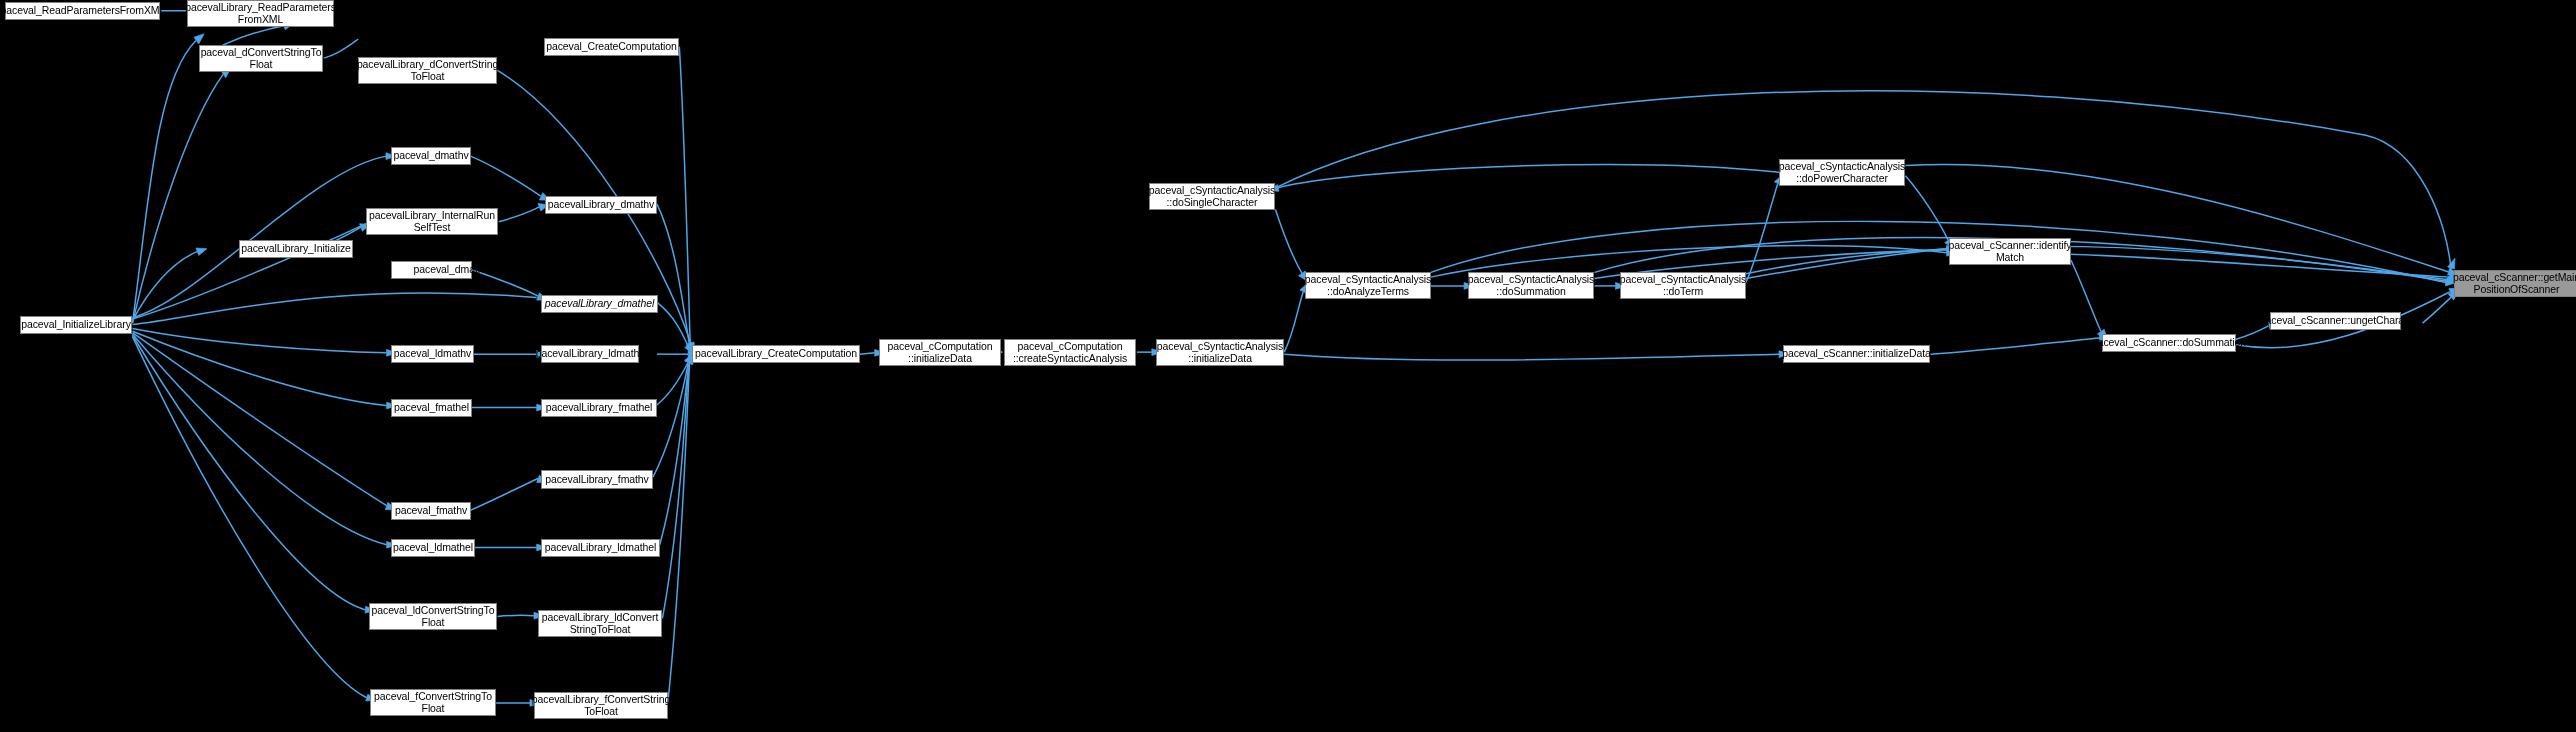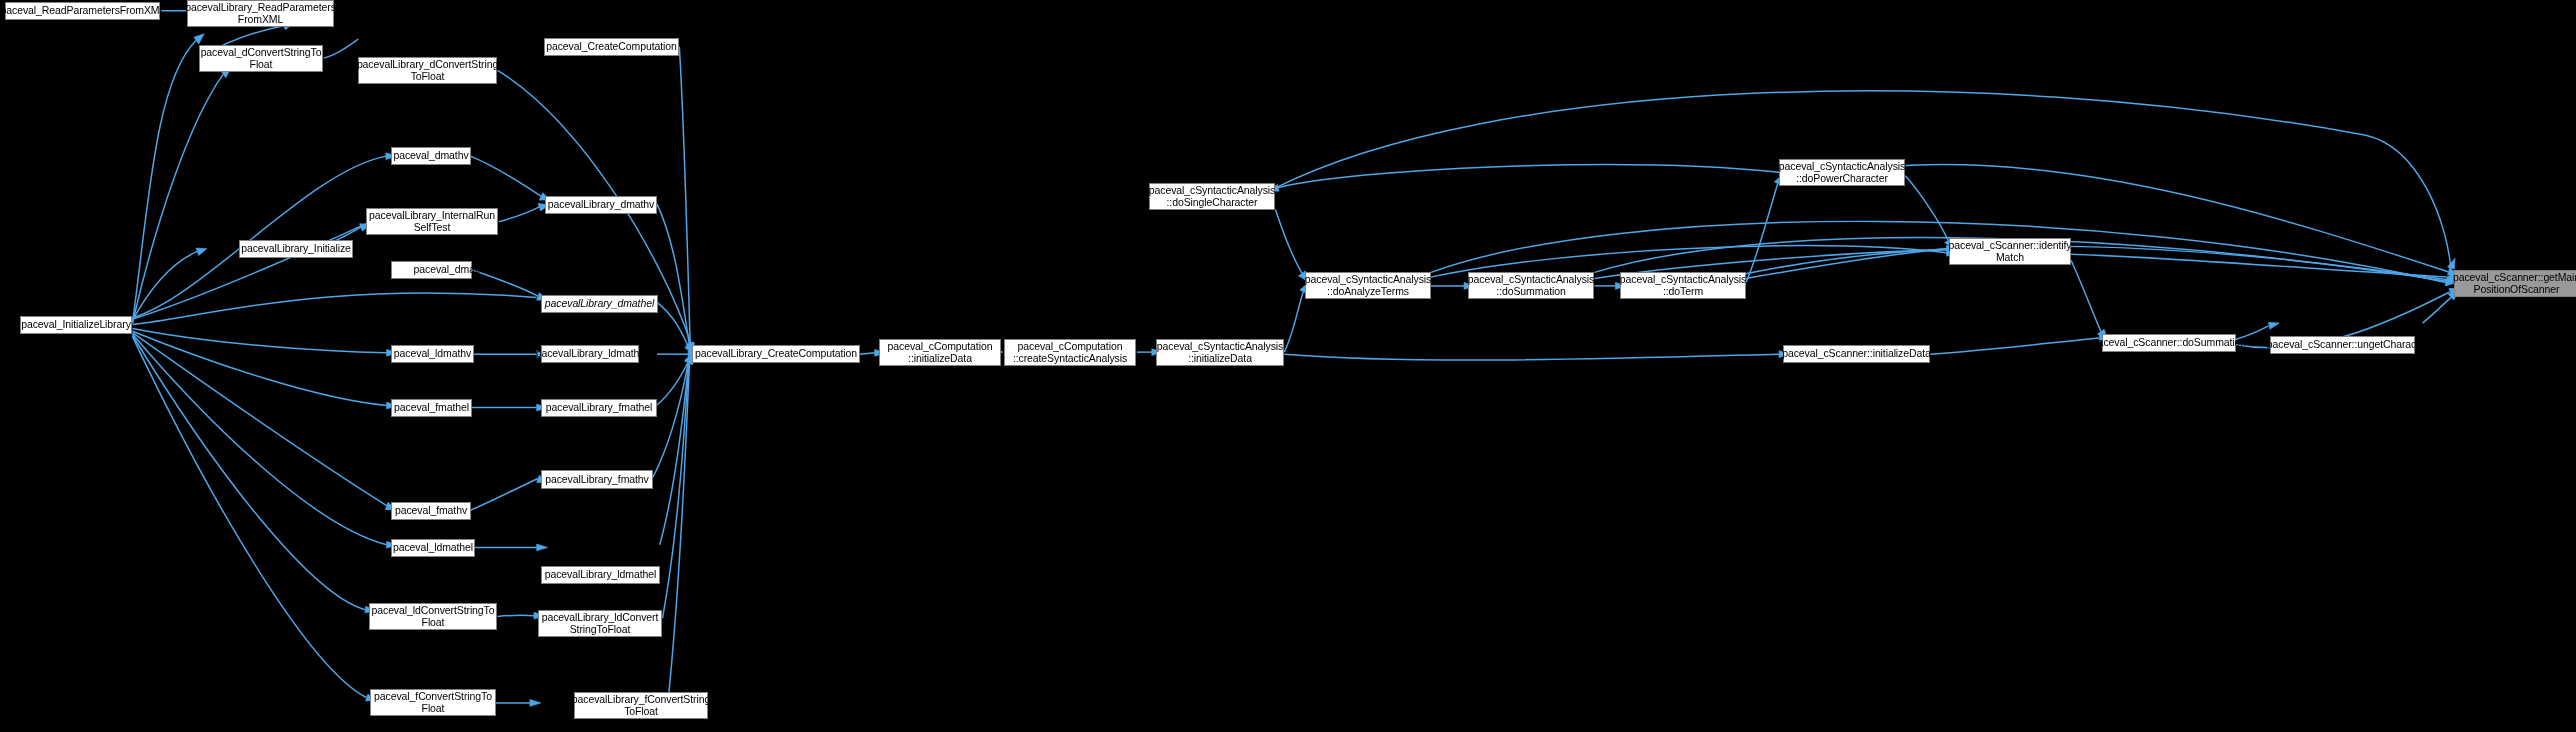--- a/index.html
+++ b/index.html
@@ -209,41 +209,41 @@
 ::initializeData</div>
       <div class="node" style="left: 1004px; top: 339px; width: 132px; height: 27px;">paceval_cComputation
 ::createSyntacticAnalysis</div>
       <div class="node" style="left: 1156px; top: 339px; width: 128px; height: 27px;">paceval_cSyntacticAnalysis
 ::initializeData</div>
       <div class="node" style="left: 391px; top: 399px; width: 81px; height: 17.6px;">paceval_fmathel</div>
       <div class="node" style="left: 541px; top: 399px; width: 116px; height: 17.6px;">pacevalLibrary_fmathel</div>
       <div class="node" style="left: 541px; top: 470px; width: 112px; height: 19px;">pacevalLibrary_fmathv</div>
       <div class="node" style="left: 391px; top: 502px; width: 80px; height: 17.6px;">paceval_fmathv</div>
       <div class="node" style="left: 391px; top: 539px; width: 84px; height: 17.6px;">paceval_ldmathel</div>
-      <div class="node" style="left: 541px; top: 539px; width: 119px; height: 17.6px; margin-top: 27px;">pacevalLibrary_ldmathel</div>
+      <div class="node" style="left: 541px; top: 539px; width: 119px; height: 17.6px;">pacevalLibrary_ldmathel</div>
       <div class="node" style="left: 369px; top: 603px; width: 128px; height: 27px;">paceval_ldConvertStringTo
 Float</div>
       <div class="node" style="left: 538px; top: 610px; width: 124px; height: 27px;">pacevalLibrary_ldConvert
 StringToFloat</div>
       <div class="node" style="left: 370px; top: 689px; width: 126px; height: 27px;">paceval_fConvertStringTo
 Float</div>
-      <div class="node" style="left: 534px; top: 692px; width: 134px; height: 27px; margin-left: 40px;">pacevalLibrary_fConvertString
+      <div class="node" style="left: 534px; top: 692px; width: 134px; height: 27px;">pacevalLibrary_fConvertString
 ToFloat</div>
       <div class="node" style="left: 1149px; top: 183px; width: 126px; height: 27px;">paceval_cSyntacticAnalysis
 ::doSingleCharacter</div>
       <div class="node" style="left: 1305px; top: 272px; width: 126px; height: 27px;">paceval_cSyntacticAnalysis
 ::doAnalyzeTerms</div>
       <div class="node" style="left: 1468px; top: 272px; width: 126px; height: 27px;">paceval_cSyntacticAnalysis
 ::doSummation</div>
       <div class="node" style="left: 1620px; top: 272px; width: 126px; height: 27px;">paceval_cSyntacticAnalysis
 ::doTerm</div>
       <div class="node" style="left: 1779px; top: 159px; width: 126px; height: 27px;">paceval_cSyntacticAnalysis
 ::doPowerCharacter</div>
       <div class="node" style="left: 1949px; top: 238px; width: 122px; height: 27px;">paceval_cScanner::identify
 Match</div>
       <div class="node" style="left: 1783px; top: 345px; width: 147px; height: 17.6px;">paceval_cScanner::initializeData</div>
       <div class="node" style="left: 2102px; top: 334px; width: 134px; height: 17.6px;">paceval_cScanner::doSummation</div>
-      <div class="node" style="left: 2270px; top: 336px; width: 145px; height: 17.6px; padding-left: 12px;">paceval_cScanner::ungetCharacter</div>
+      <div class="node" style="left: 2270px; top: 312px; width: 131px; height: 17.6px; padding-left: 12px;">paceval_cScanner::ungetCharacter</div>
       <div class="node current" style="left: 2454px; top: 270px; width: 125px; height: 27px;">paceval_cScanner::getMain
 PositionOfScanner</div>
     </div>
 </div>
 
 
 </body></html>

